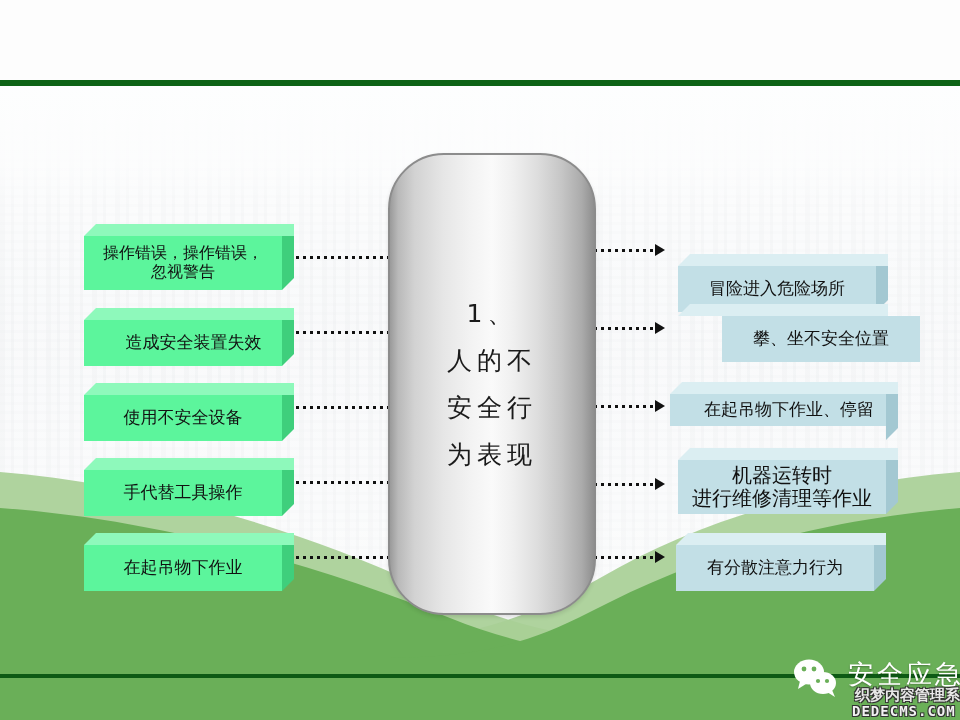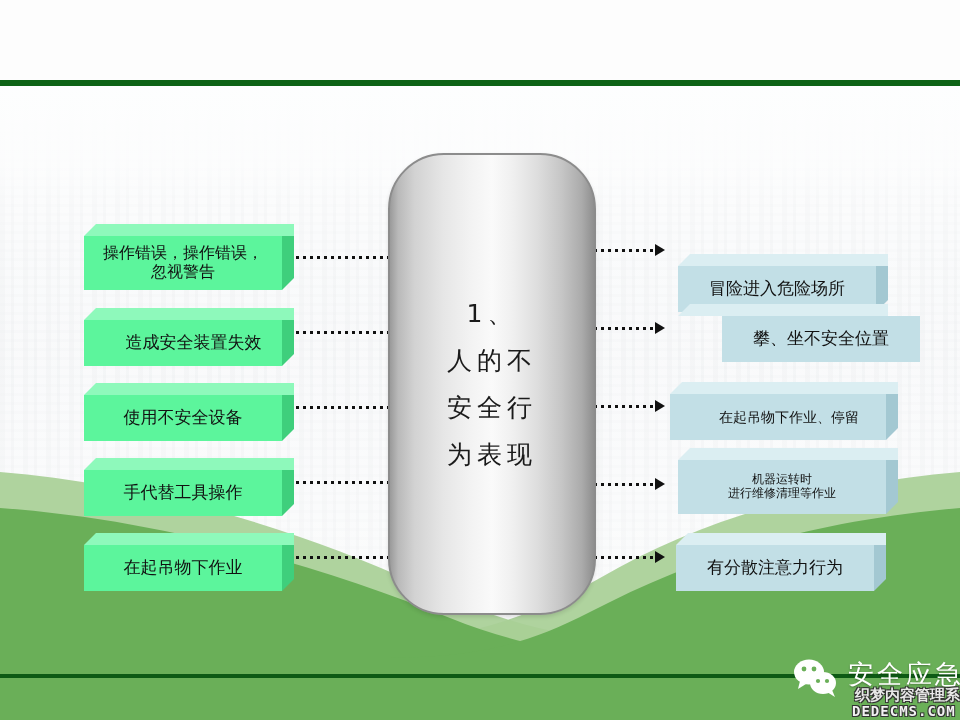--- a/index.html
+++ b/index.html
@@ -234,29 +234,29 @@
     <div class="topf"></div>
     <div class="side" style="height:46px;"></div>
     <div class="face" style="height:46px;font-size:17px;margin-left:44px;">
       <span>攀、坐不安全位置</span>
     </div>
   </div>
 
   <div class="box3d b" style="left:670px;top:382px;width:216px;height:58px;">
     <div class="topf"></div>
     <div class="side" style="height:46px;"></div>
-    <div class="face" style="height:46px;font-size:14px;padding-left:22px;">
+    <div class="face" style="height:32px;font-size:17px;padding-left:22px;">
       <span>在起吊物下作业、停留</span>
     </div>
   </div>
 
   <div class="box3d b" style="left:678px;top:448px;width:208px;height:66px;">
     <div class="topf"></div>
     <div class="side" style="height:54px;"></div>
-    <div class="face" style="height:54px;font-size:12px;flex-direction:column;">
+    <div class="face" style="height:54px;font-size:20px;flex-direction:column;">
       <span>机器运转时</span>
       <span>进行维修清理等作业</span>
     </div>
   </div>
 
   <div class="box3d b" style="left:676px;top:533px;width:198px;height:58px;">
     <div class="topf"></div>
     <div class="side" style="height:46px;"></div>
     <div class="face" style="height:46px;font-size:17px;">
       <span>有分散注意力行为</span>

